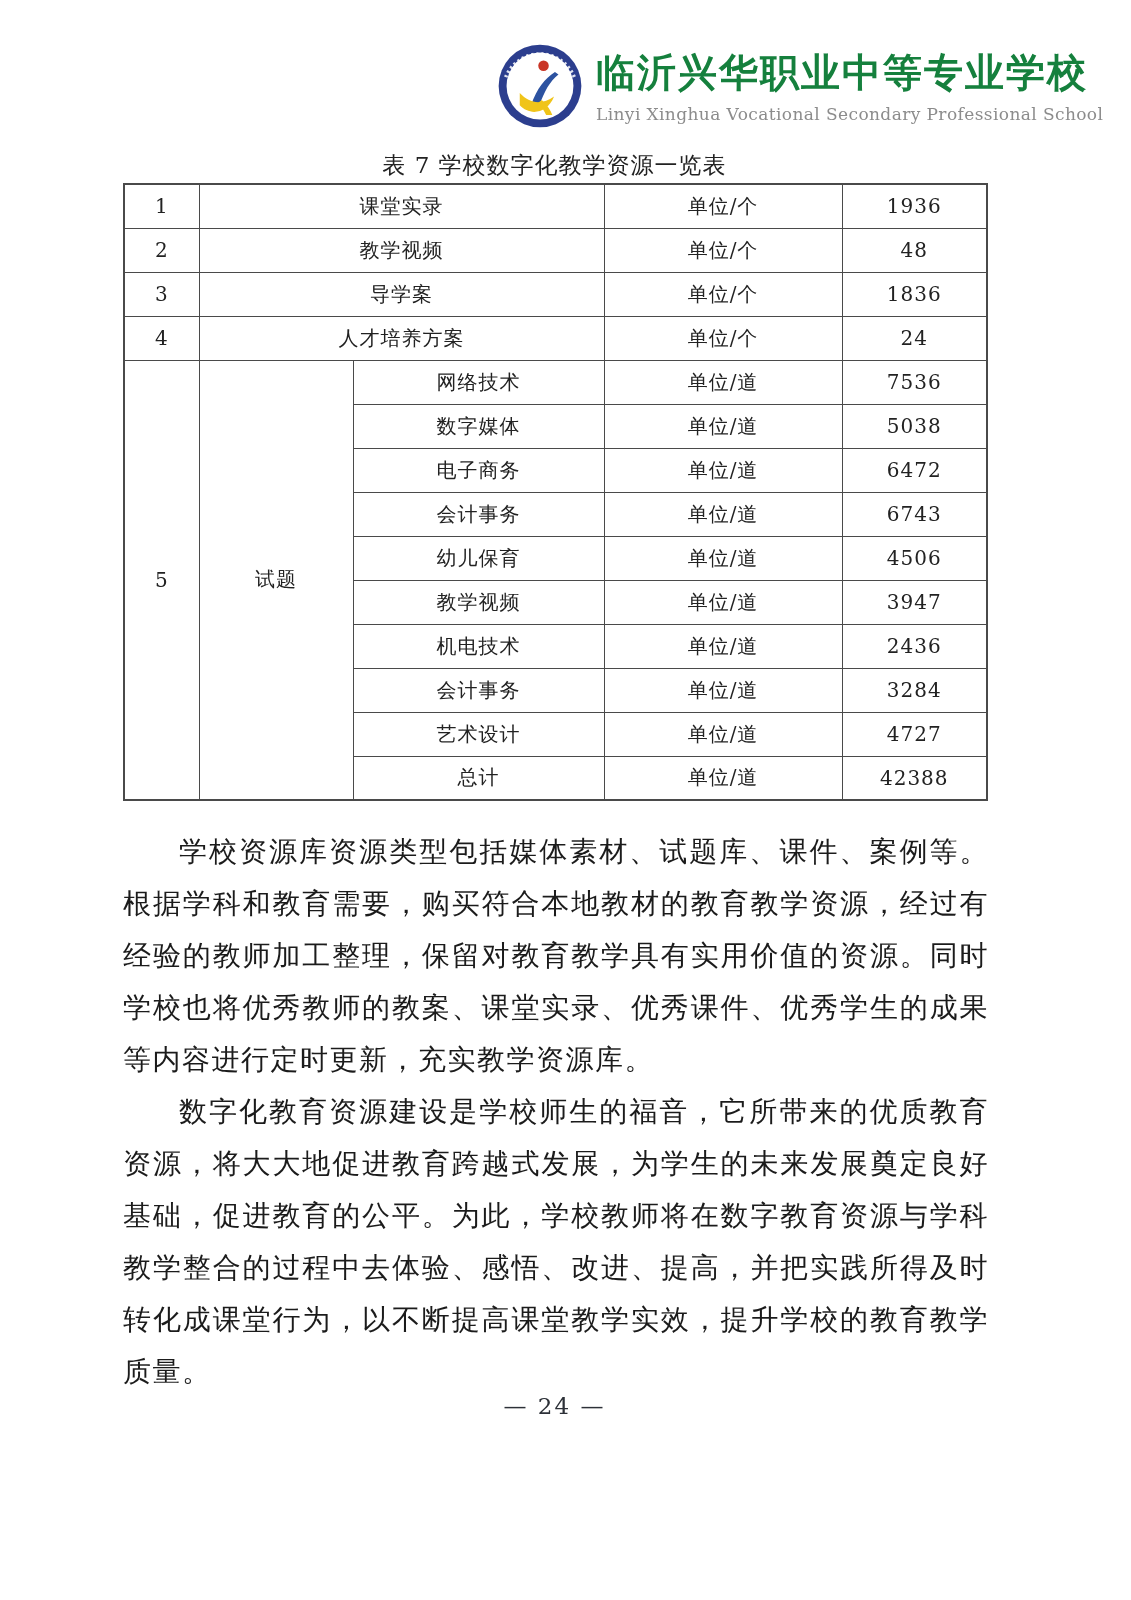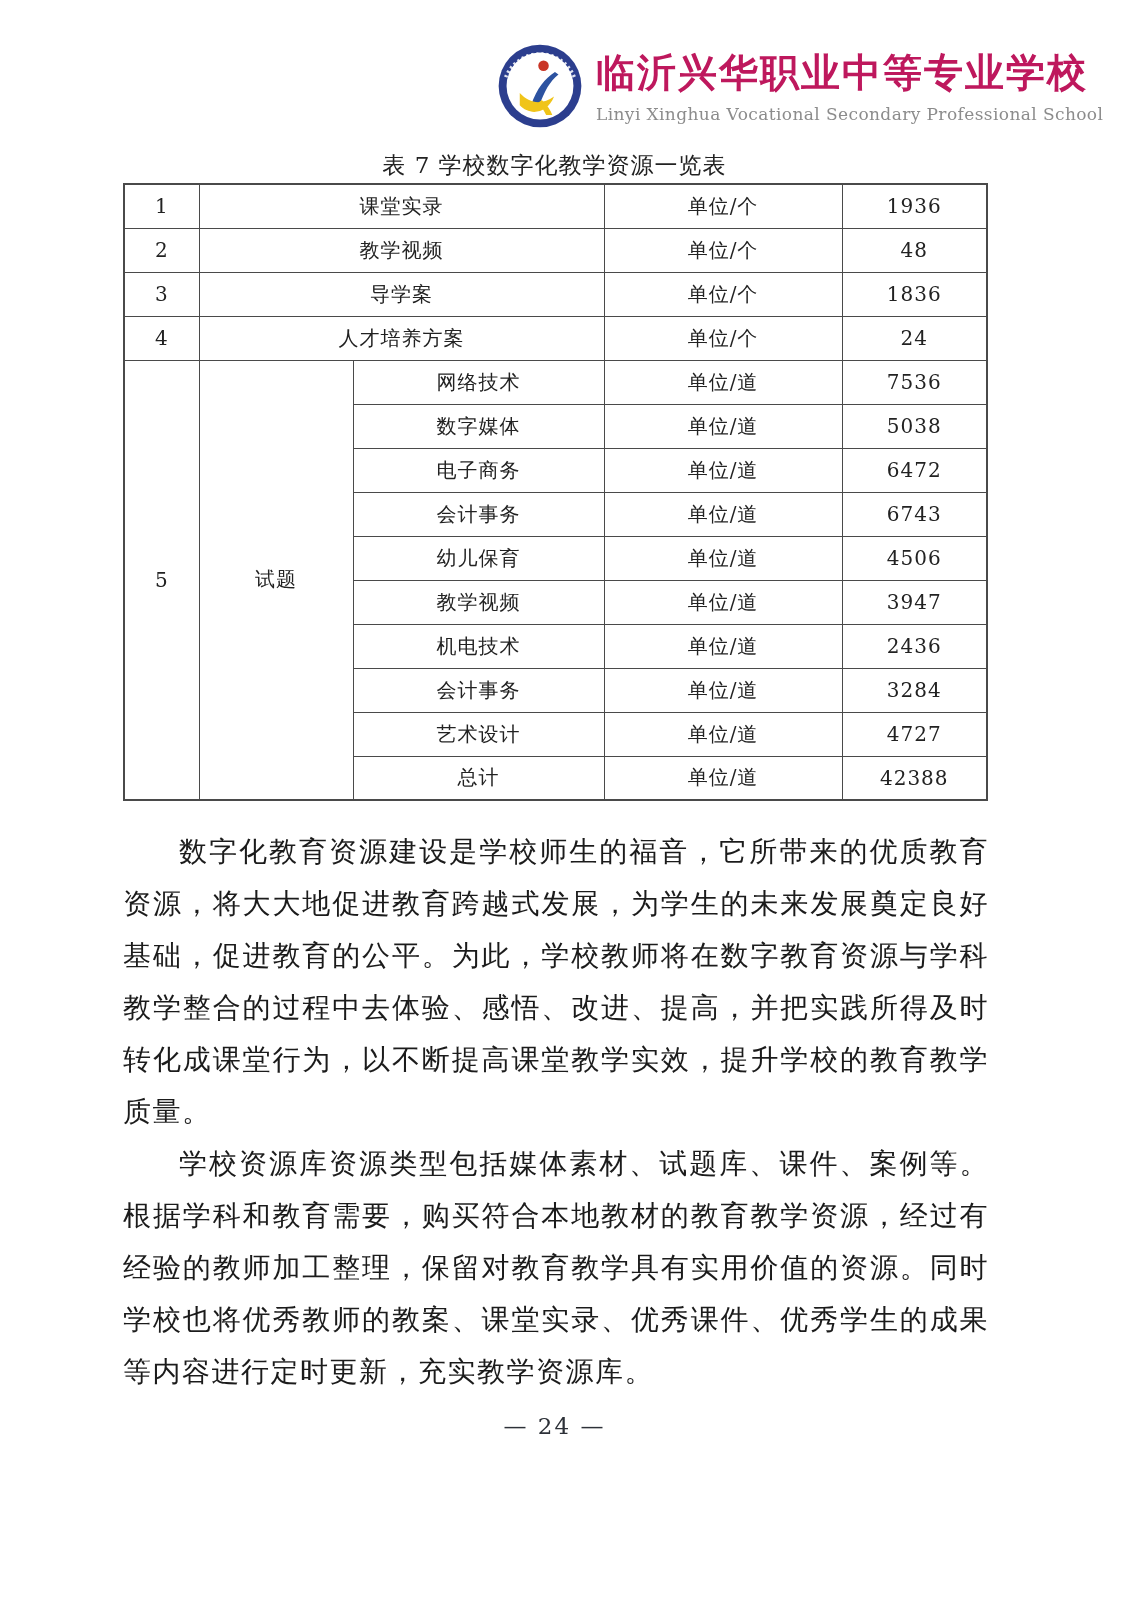--- a/index.html
+++ b/index.html
@@ -13,21 +13,21 @@
   }
 
   
   .header {
     position: absolute; top: 42px; left: 496px;
     display: flex; align-items: center; gap: 12px;
   }
   .logo { width: 88px; height: 88px; flex: 0 0 auto; }
   .header-text { padding-top: 2px; }
   .school-zh {
-    font-size: 39px; font-weight: 900; color: #be185d;
+    font-size: 39px; font-weight: 900; color: #15803d;
     letter-spacing: 2px; line-height: 1.15; white-space: nowrap;
   }
   .school-en {
     font-size: 17px; color: #8c8c8c; letter-spacing: 0.4px;
     margin-top: 9px; white-space: nowrap;
   }
 
   
   .table-title {
     position: absolute; top: 150px; left: 123px; width: 863px;
@@ -55,21 +55,20 @@
   .paragraphs p {
     font-size: 28px; line-height: 52px; color: #1b1b1b;
     text-align: justify; text-indent: 2em; letter-spacing: 1.5px;
   }
 
   
   .page-footer {
     position: absolute; top: 1393px; left: 123px; width: 863px;
     text-align: center; font-size: 23px; color: #2d3138;
     letter-spacing: 2px;
-    margin-top: 20px;
   }
 </style>
 </head>
 <body>
 
 <div class="header">
   <svg class="logo" viewBox="0 0 100 100" aria-hidden="true">
     <circle cx="50" cy="50" r="47" fill="#2c3e8e"></circle>
     <circle cx="50" cy="50" r="38" fill="#ffffff"></circle>
     <path d="M 11 40 A 42 42 0 0 1 89 40" stroke="#ffffff" stroke-width="4" stroke-dasharray="2.5 3.2" fill="none" opacity="0.85"></path>
@@ -168,17 +167,17 @@
     </tr>
     <tr>
       <td>总计</td>
       <td>单位/道</td>
       <td>42388</td>
     </tr>
   </tbody>
 </table>
 
 <div class="paragraphs">
+  <p>学校资源库资源类型包括媒体素材、试题库、课件、案例等。根据学科和教育需要，购买符合本地教材的教育教学资源，经过有经验的教师加工整理，保留对教育教学具有实用价值的资源。同时学校也将优秀教师的教案、课堂实录、优秀课件、优秀学生的成果等内容进行定时更新，充实教学资源库。</p>
   <p>数字化教育资源建设是学校师生的福音，它所带来的优质教育资源，将大大地促进教育跨越式发展，为学生的未来发展奠定良好基础，促进教育的公平。为此，学校教师将在数字教育资源与学科教学整合的过程中去体验、感悟、改进、提高，并把实践所得及时转化成课堂行为，以不断提高课堂教学实效，提升学校的教育教学质量。</p>
-  <p>学校资源库资源类型包括媒体素材、试题库、课件、案例等。根据学科和教育需要，购买符合本地教材的教育教学资源，经过有经验的教师加工整理，保留对教育教学具有实用价值的资源。同时学校也将优秀教师的教案、课堂实录、优秀课件、优秀学生的成果等内容进行定时更新，充实教学资源库。</p>
 </div>
 
 <div class="page-footer">— 24 —</div>
 
 </body></html>

